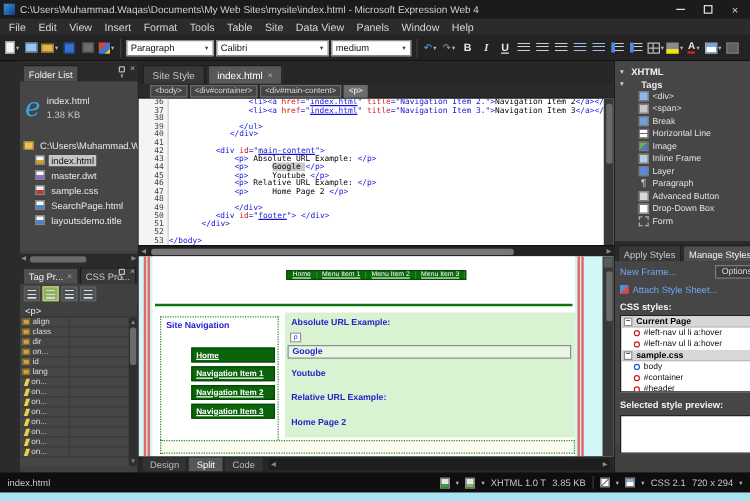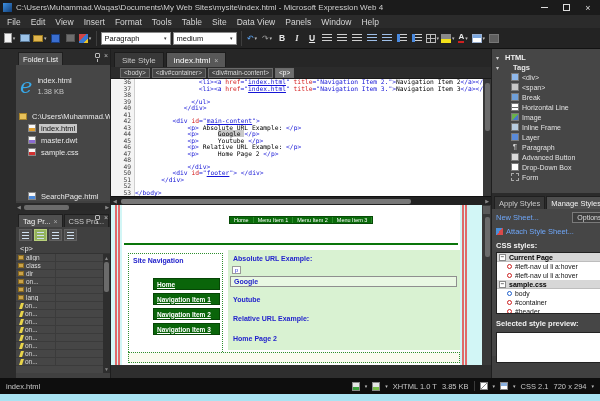--- a/index.html
+++ b/index.html
@@ -237,20 +237,24 @@
       </span>
     <span class="tb-btn">
         <span class="i-preview"></span>
         <span class="dd-arrow">▾</span>
       </span>
     <span class="tb-sep"></span>
     <span class="tb-select" style="width:70px">
         <span>Paragraph</span>
         <span class="dd-arrow">▾</span>
       </span>
+    <span class="tb-select" style="width:90px">
+        <span>Calibri</span>
+        <span class="dd-arrow">▾</span>
+      </span>
     <span class="tb-select" style="width:64px">
         <span>medium</span>
         <span class="dd-arrow">▾</span>
       </span>
     <span class="tb-sep"></span>
     <span class="tb-btn">
         <span style="color:#5aa2f0;font-size:8px">↶</span>
         <span class="dd-arrow">▾</span>
       </span>
     <span class="tb-btn">
@@ -337,21 +341,21 @@
             <span class="tree-label">index.html</span>
           </div>
           <div class="tree-row" style="padding-left: 12px;">
             <span class="fi fi-dwt-page"></span>
             <span class="tree-label">master.dwt</span>
           </div>
           <div class="tree-row" style="padding-left: 12px;">
             <span class="fi fi-css-file"></span>
             <span class="tree-label">sample.css</span>
           </div>
-          <div class="tree-row" style="padding-left: 12px; margin-top: 32px;">
+          <div class="tree-row" style="padding-left: 12px;">
             <span class="fi fi-html-page2"></span>
             <span class="tree-label">SearchPage.html</span>
           </div>
           <div class="tree-row" style="padding-left: 12px;">
             <span class="fi fi-html-page2"></span>
             <span class="tree-label">layoutsdemo.title</span>
           </div>
         </div>
       <div class="fl-hscroll">
         <span class="scroll-arrow">◀</span>
@@ -569,30 +573,39 @@
             <span class="c-text" style="top:85px">Home Page 2</span>
           </div>
           <div class="footer-box"></div>
         </div>
         <div class="design-vscroll">
           <span class="dv-btn"></span>
           <span class="thumb-v"></span>
         </div>
       </div>
 
+      <div class="viewtabs" id="view-tabs">
+          <span class="vtab">Design</span>
+          <span class="vtab active">Split</span>
+          <span class="vtab">Code</span>
+          <span class="vt-scroll">
+            <span class="scroll-arrow">◀</span>
+            <span class="scroll-arrow">▶</span>
+          </span>
+        </div>
     </div>
 
     <div class="right-panel">
       <div class="tbx-content" id="toolbox-content">
         <div class="tbx-scroll">
             <span class="thumb-v"></span>
           </div>
       <div class="tbx-row ">
             <span class="tw">▾</span>
-            <span class="tbx-sec">HTML</span>
+            <span class="tbx-sec">XHTML</span>
           </div>
           <div class="tbx-row ">
             <span class="tw">▾</span>
             <span class="tbx-grp">Tags</span>
           </div>
           <div class="tbx-row tbx-item">
             <span class="tbx-ic tbx-div"></span>
             <span class="tbx-item-label">&lt;div&gt;</span>
           </div>
           <div class="tbx-row tbx-item">
@@ -644,21 +657,21 @@
             <span>Manage Styles</span>
             <span class="ptab-close">×</span>
           </span>
         <span class="phead-icons">
             <span class="pin"></span>
             <span>×</span>
           </span>
       </div>
       <div class="ms-content">
         <div class="ms-row1">
-          <span class="link-blue">New Sheet...</span>
+          <span class="link-blue">New Frame...</span>
           <span class="opt-btn">
               <span>Options</span>
               <span class="dd-arrow">▾</span>
             </span>
         </div>
         <div class="ms-attach">
           <span class="attach-ic"></span>
           <span class="link-blue">Attach Style Sheet...</span>
         </div>
         <div class="ms-label">CSS styles:</div>

